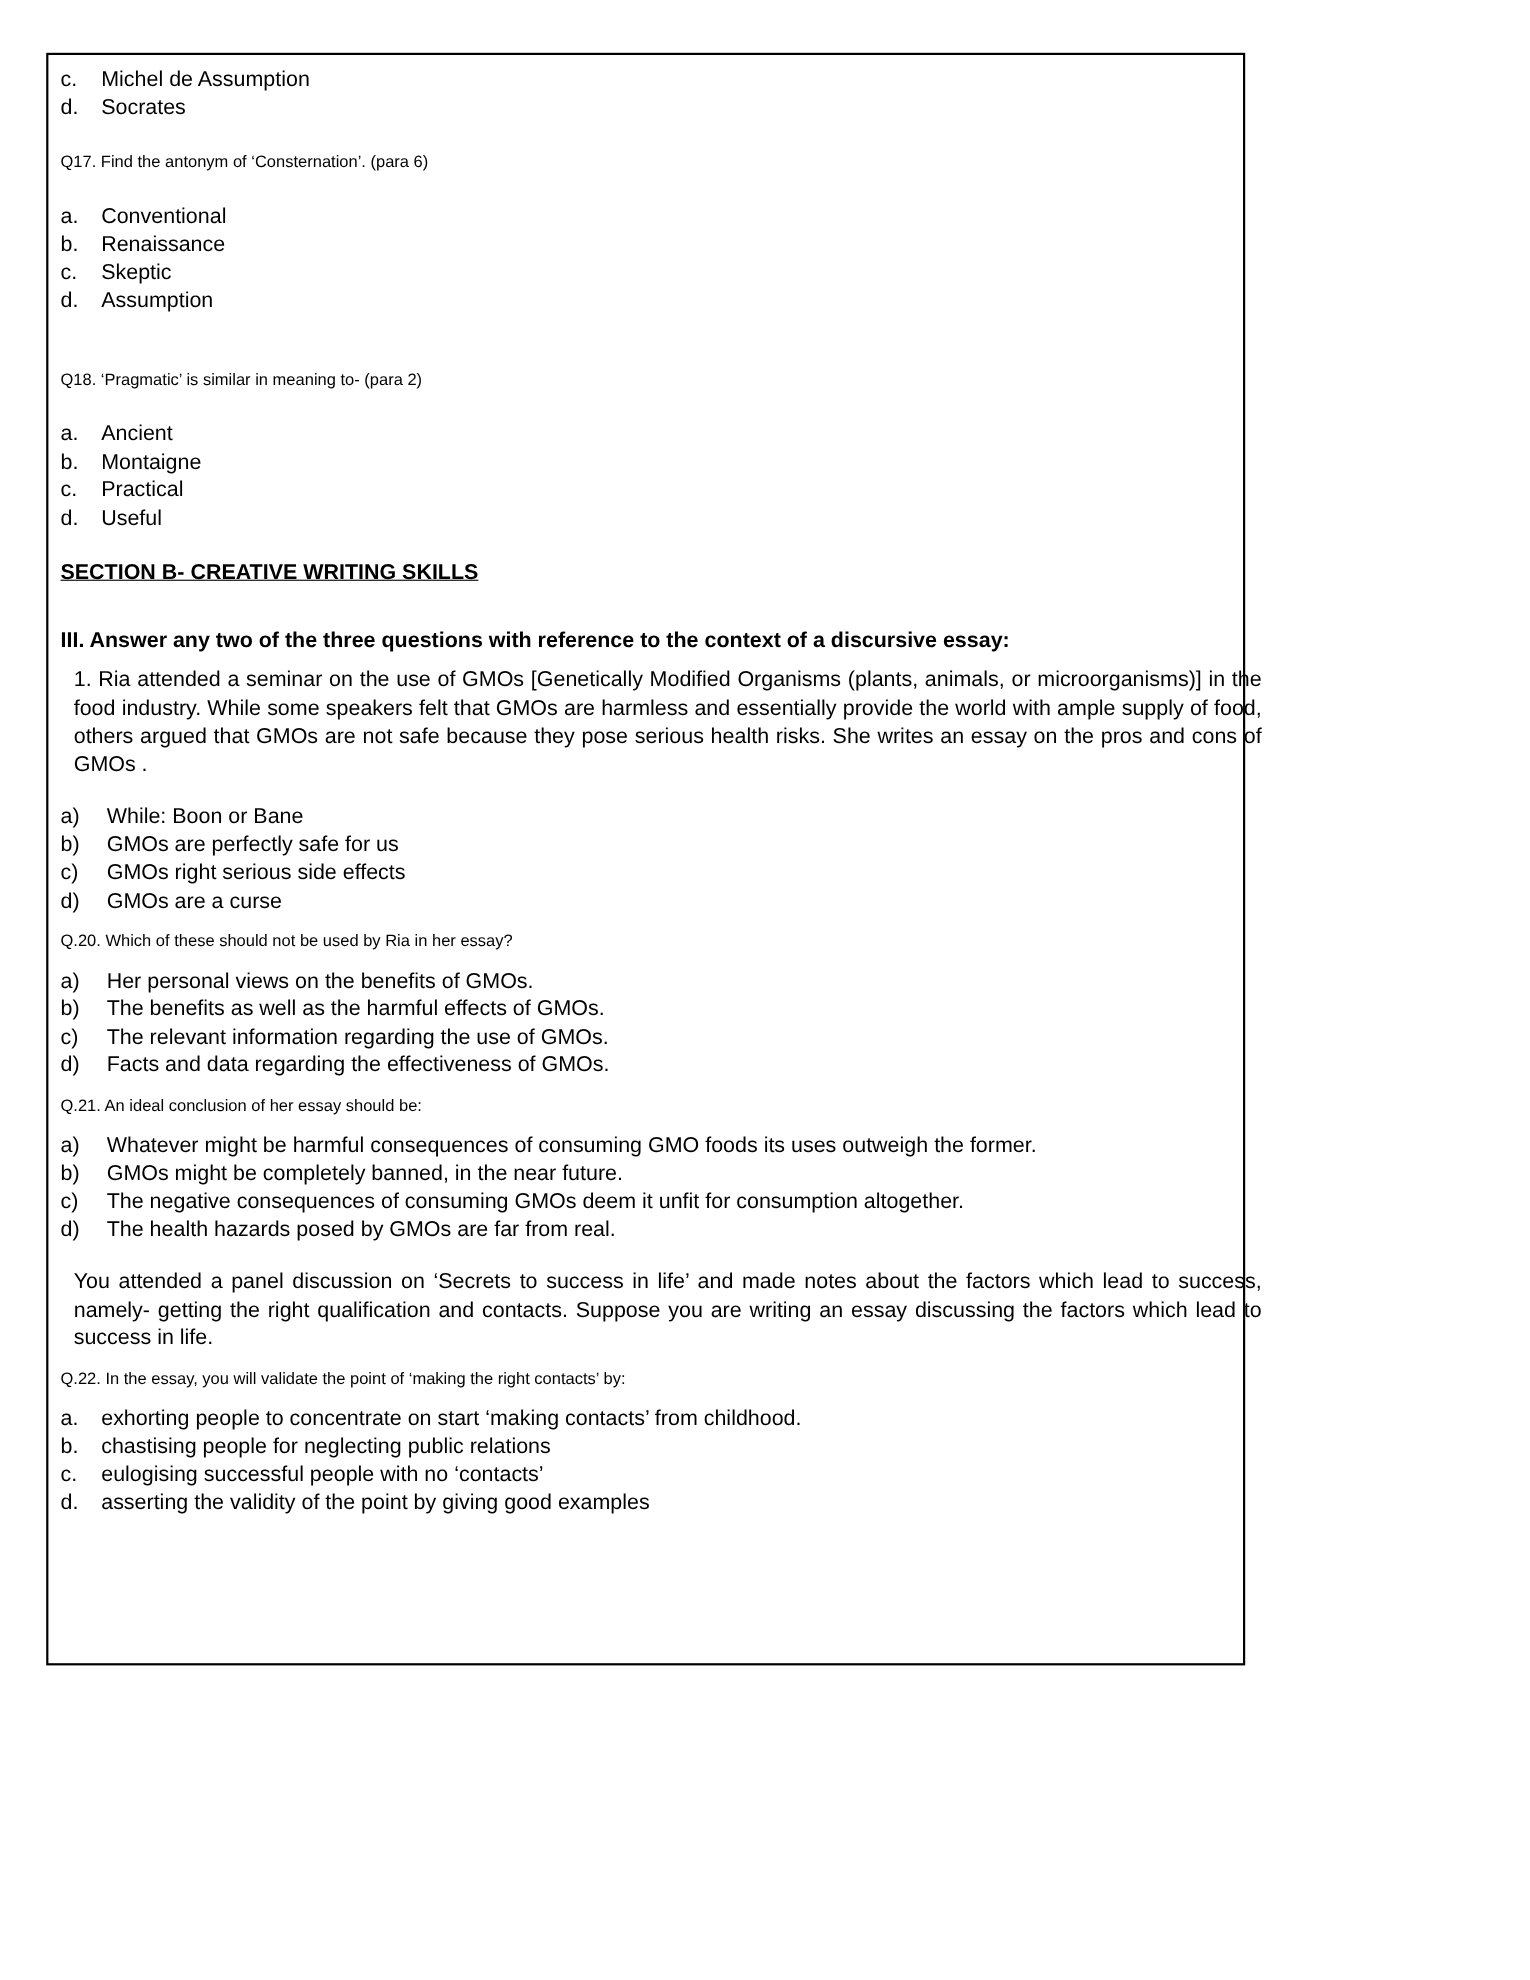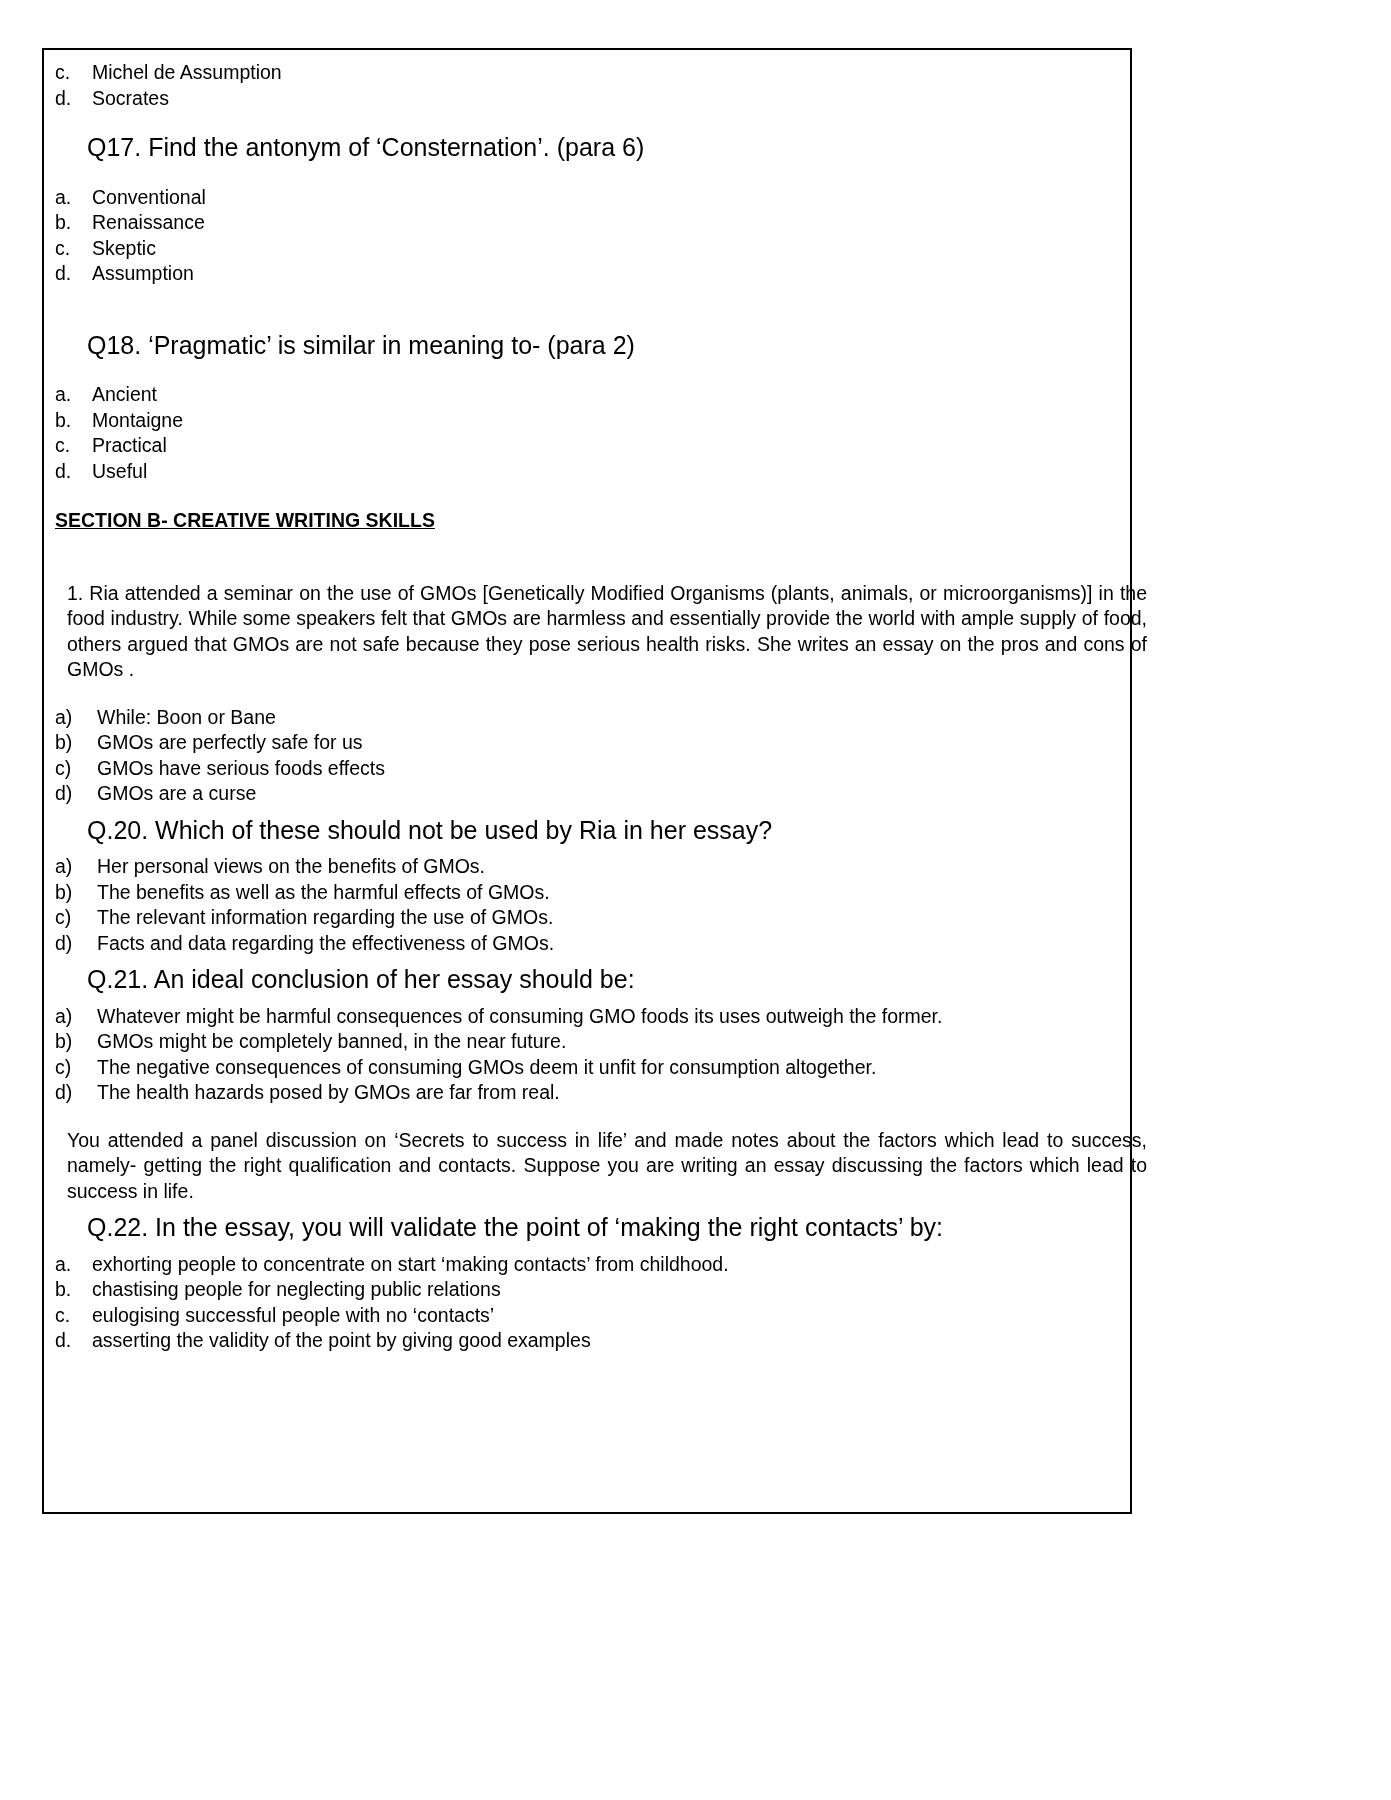--- a/index.html
+++ b/index.html
@@ -35,24 +35,23 @@
 
   
   .para {
     margin: 0 0 0 12px;
     text-align: justify;
     text-justify: inter-word;
     font-size: 19.5px;
     line-height: 25.5px;
   }
   .q-line {
-    font-size: 25px;
+    font-size: 15px;
     line-height: 25.5px;
     white-space: nowrap;
-    margin-left: 32px;
   }
   .spacer-sm { height: 11px; }
   .spacer-md { height: 24px; }
   .spacer-lg { height: 36px; }
   .spacer-xl { height: 46px; }
 
   
   .opt-list {
     list-style: none;
     margin: 0;
@@ -157,40 +156,41 @@
   </ul>
 
   <div class="spacer-md"></div>
 
   <div class="section-heading">
     <span>SECTION B- CREATIVE WRITING SKILLS</span>
   </div>
 
   <div class="spacer-lg"></div>
 
+  <div class="bold-heading">III. Answer any two of the three questions with reference to the context of a discursive essay:</div>
 
   <div class="spacer-sm"></div>
 
   <p class="para">1. Ria attended a seminar on the use of GMOs [Genetically Modified Organisms (plants, animals, or microorganisms)] in the food industry. While some speakers felt that GMOs are harmless and essentially provide the world with ample supply of food, others argued that GMOs are not safe because they pose serious health risks. She writes an essay on the pros and cons of GMOs .</p>
 
   <div class="spacer-sm"></div>
 
   <div class="spacer-sm"></div>
   <ul class="opt-list">
     <li class="opt-row">
       <span class="opt-marker wide">a)</span>
       <span class="opt-text">While: Boon or Bane</span>
     </li>
     <li class="opt-row">
       <span class="opt-marker wide">b)</span>
       <span class="opt-text">GMOs are perfectly safe for us</span>
     </li>
     <li class="opt-row">
       <span class="opt-marker wide">c)</span>
-      <span class="opt-text">GMOs have serious foods effects</span>
+      <span class="opt-text">GMOs right serious side effects</span>
     </li>
     <li class="opt-row">
       <span class="opt-marker wide">d)</span>
       <span class="opt-text">GMOs are a curse</span>
     </li>
   </ul>
 
   <div class="spacer-sm"></div>
 
   <div class="q-line">Q.20. Which of these should not be used by Ria in her essay?</div>

